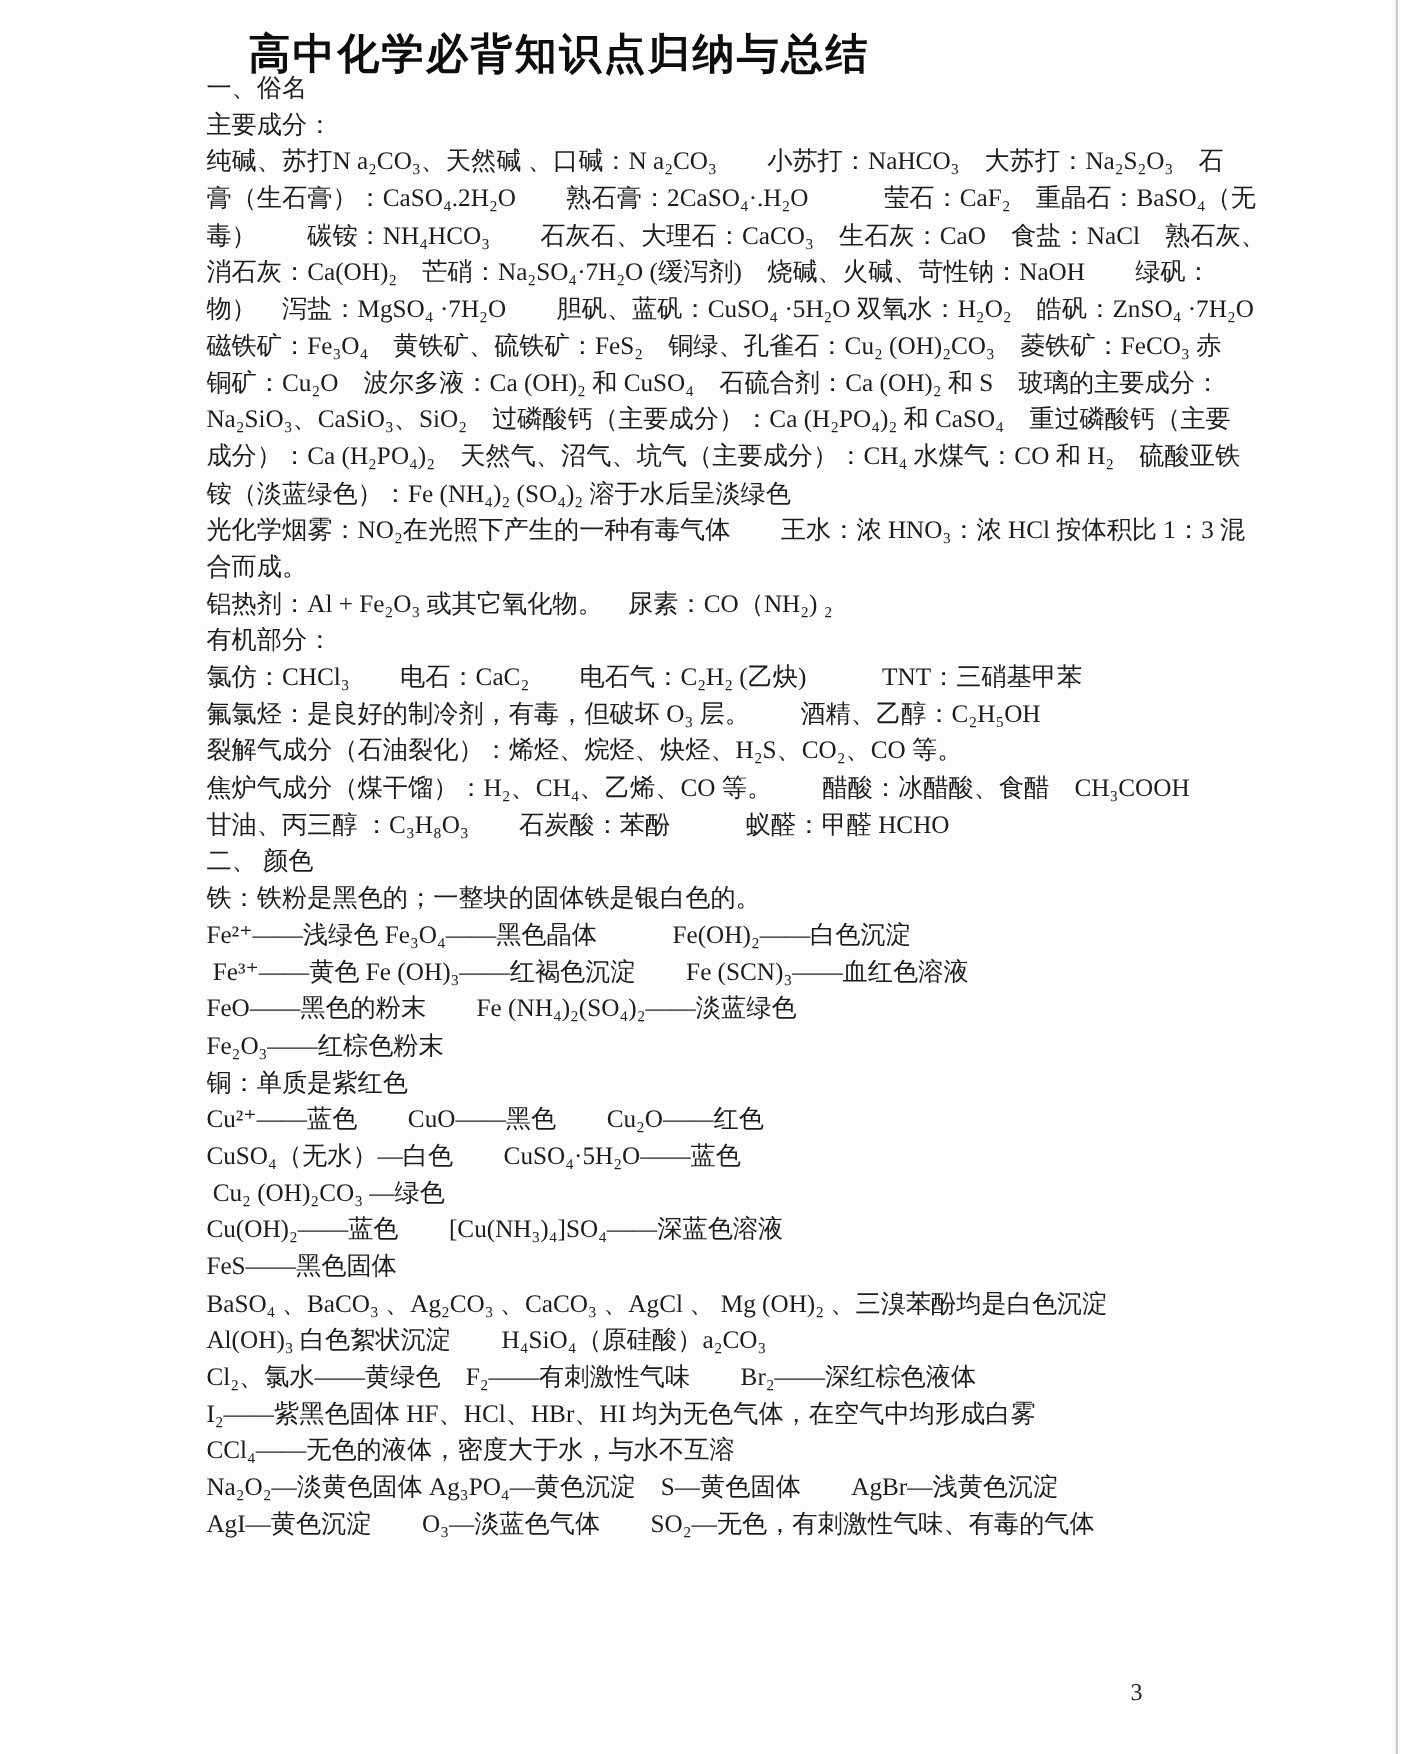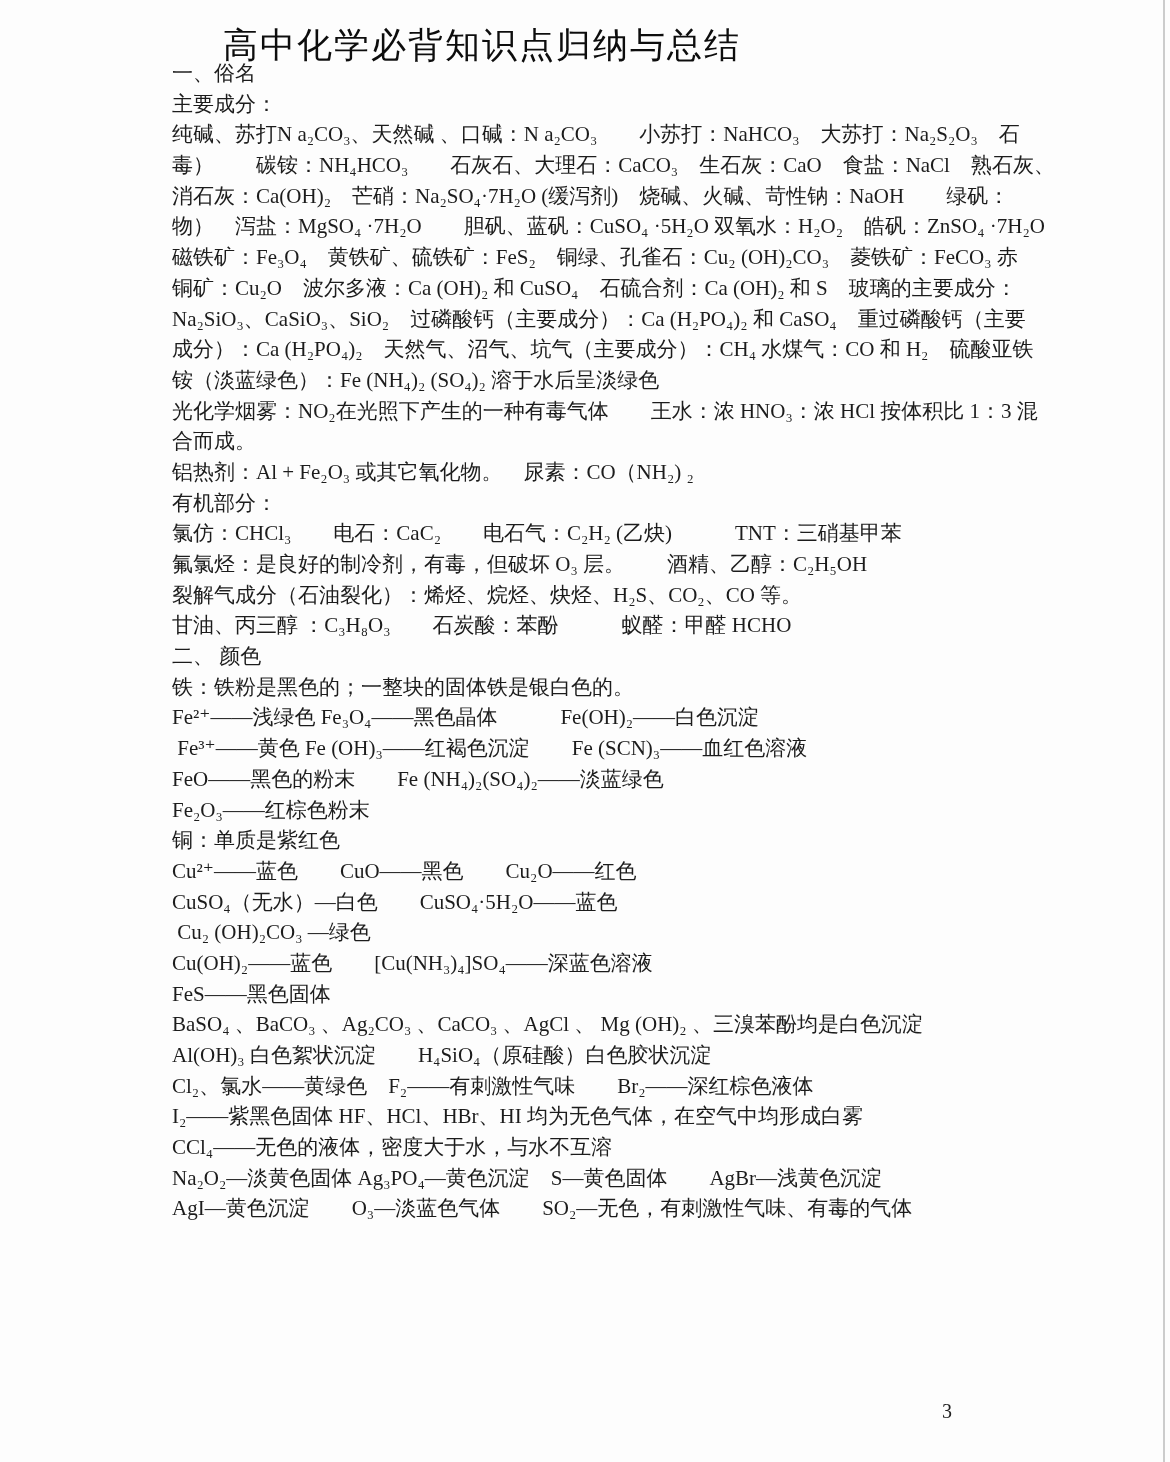--- a/index.html
+++ b/index.html
@@ -12,25 +12,25 @@
     width: 1170px;
     height: 1462px;
     background: #fdfdfd;
     overflow: hidden;
     font-family: "Liberation Serif", "DejaVu Serif", serif;
     color: #1b1b1b;
   }
   .doc-title {
     position: absolute;
     top: 22px;
-    left: 16px;
+    left: 0;
     width: 932px;
     text-align: center;
     font-size: 35px;
-    font-weight: normal;
+    font-weight: bold;
     letter-spacing: 2px;
     color: #0d0d0d;
     white-space: pre;
   }
   .doc-body {
     position: absolute;
     top: 58px;
     left: 172px;
     width: 845px;
     font-size: 21px;
@@ -60,50 +60,52 @@
 </head>
 <body>
 
 <div class="page">
   <div class="doc-title">高中化学必背知识点归纳与总结</div>
 
   <div class="doc-body">
       <div class="line">一、俗名</div>
       <div class="line">主要成分：</div>
       <div class="line">纯碱、苏打N a₂CO₃、天然碱 、口碱：N a₂CO₃　　小苏打：NaHCO₃　大苏打：Na₂S₂O₃　石</div>
+      <div class="line">膏（生石膏）：CaSO₄.2H₂O　　熟石膏：2CaSO₄·.H₂O　　　莹石：CaF₂　重晶石：BaSO₄（无</div>
       <div class="line">毒）　　碳铵：NH₄HCO₃　　石灰石、大理石：CaCO₃　生石灰：CaO　食盐：NaCl　熟石灰、</div>
       <div class="line">消石灰：Ca(OH)₂　芒硝：Na₂SO₄·7H₂O (缓泻剂)　烧碱、火碱、苛性钠：NaOH　　绿矾：</div>
       <div class="line">物）　泻盐：MgSO₄ ·7H₂O　　胆矾、蓝矾：CuSO₄ ·5H₂O 双氧水：H₂O₂　皓矾：ZnSO₄ ·7H₂O</div>
       <div class="line">磁铁矿：Fe₃O₄　黄铁矿、硫铁矿：FeS₂　铜绿、孔雀石：Cu₂ (OH)₂CO₃　菱铁矿：FeCO₃ 赤</div>
       <div class="line">铜矿：Cu₂O　波尔多液：Ca (OH)₂ 和 CuSO₄　石硫合剂：Ca (OH)₂ 和 S　玻璃的主要成分：</div>
       <div class="line">Na₂SiO₃、CaSiO₃、SiO₂　过磷酸钙（主要成分）：Ca (H₂PO₄)₂ 和 CaSO₄　重过磷酸钙（主要</div>
       <div class="line">成分）：Ca (H₂PO₄)₂　天然气、沼气、坑气（主要成分）：CH₄ 水煤气：CO 和 H₂　硫酸亚铁</div>
       <div class="line">铵（淡蓝绿色）：Fe (NH₄)₂ (SO₄)₂ 溶于水后呈淡绿色</div>
       <div class="line">光化学烟雾：NO₂在光照下产生的一种有毒气体　　王水：浓 HNO₃：浓 HCl 按体积比 1：3 混</div>
       <div class="line">合而成。</div>
       <div class="line">铝热剂：Al + Fe₂O₃ 或其它氧化物。　尿素：CO（NH₂) ₂</div>
       <div class="line">有机部分：</div>
       <div class="line">氯仿：CHCl₃　　电石：CaC₂　　电石气：C₂H₂ (乙炔)　　　TNT：三硝基甲苯</div>
       <div class="line">氟氯烃：是良好的制冷剂，有毒，但破坏 O₃ 层。　　酒精、乙醇：C₂H₅OH</div>
       <div class="line">裂解气成分（石油裂化）：烯烃、烷烃、炔烃、H₂S、CO₂、CO 等。</div>
+      <div class="line">焦炉气成分（煤干馏）：H₂、CH₄、乙烯、CO 等。　　醋酸：冰醋酸、食醋　CH₃COOH</div>
       <div class="line">甘油、丙三醇 ：C₃H₈O₃　　石炭酸：苯酚　　　蚁醛：甲醛 HCHO</div>
       <div class="line">二、 颜色</div>
       <div class="line">铁：铁粉是黑色的；一整块的固体铁是银白色的。</div>
       <div class="line">Fe²⁺——浅绿色 Fe₃O₄——黑色晶体　　　Fe(OH)₂——白色沉淀</div>
       <div class="line"> Fe³⁺——黄色 Fe (OH)₃——红褐色沉淀　　Fe (SCN)₃——血红色溶液</div>
       <div class="line">FeO——黑色的粉末　　Fe (NH₄)₂(SO₄)₂——淡蓝绿色</div>
       <div class="line">Fe₂O₃——红棕色粉末</div>
       <div class="line">铜：单质是紫红色</div>
       <div class="line">Cu²⁺——蓝色　　CuO——黑色　　Cu₂O——红色</div>
       <div class="line">CuSO₄（无水）—白色　　CuSO₄·5H₂O——蓝色</div>
       <div class="line"> Cu₂ (OH)₂CO₃ —绿色</div>
       <div class="line">Cu(OH)₂——蓝色　　[Cu(NH₃)₄]SO₄——深蓝色溶液</div>
       <div class="line">FeS——黑色固体</div>
       <div class="line">BaSO₄ 、BaCO₃ 、Ag₂CO₃ 、CaCO₃ 、AgCl 、 Mg (OH)₂ 、三溴苯酚均是白色沉淀</div>
-      <div class="line">Al(OH)₃ 白色絮状沉淀　　H₄SiO₄（原硅酸）白色胶状沉淀</div>
+      <div class="line">Al(OH)₃ 白色絮状沉淀　　H₄SiO₄（原硅酸）a₂CO₃</div>
       <div class="line">Cl₂、氯水——黄绿色　F₂——有刺激性气味　　Br₂——深红棕色液体</div>
       <div class="line">I₂——紫黑色固体 HF、HCl、HBr、HI 均为无色气体，在空气中均形成白雾</div>
       <div class="line">CCl₄——无色的液体，密度大于水，与水不互溶</div>
       <div class="line">Na₂O₂—淡黄色固体 Ag₃PO₄—黄色沉淀　S—黄色固体　　AgBr—浅黄色沉淀</div>
       <div class="line">AgI—黄色沉淀　　O₃—淡蓝色气体　　SO₂—无色，有刺激性气味、有毒的气体</div>
     </div>
 
   <div class="page-num">3</div>
 
   <div class="scan-edge"></div>

